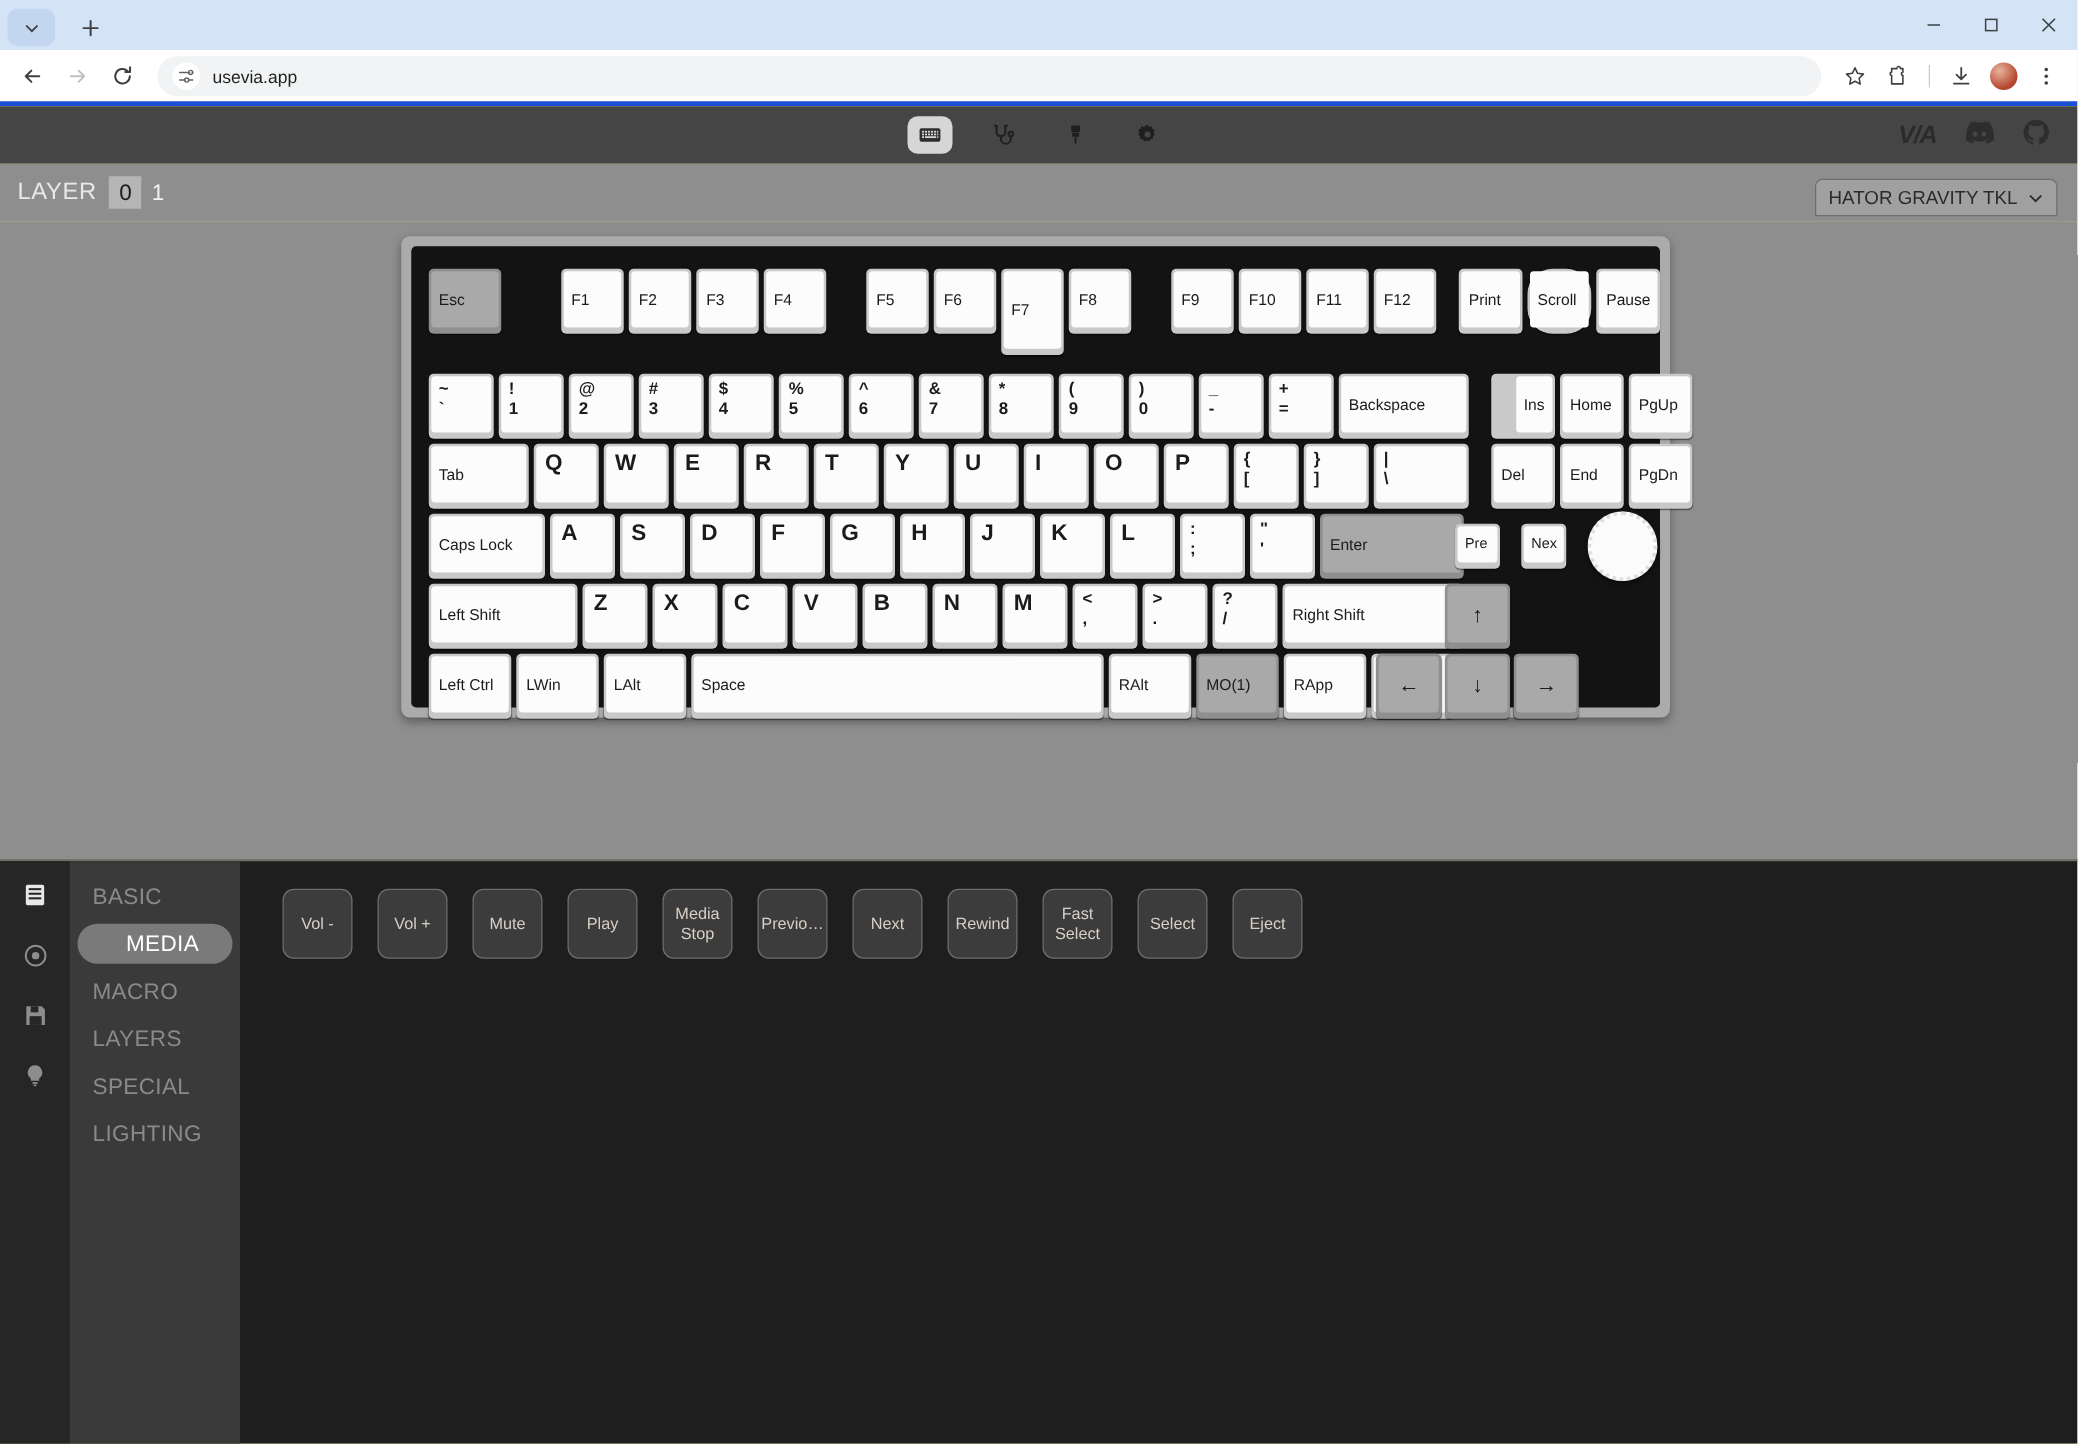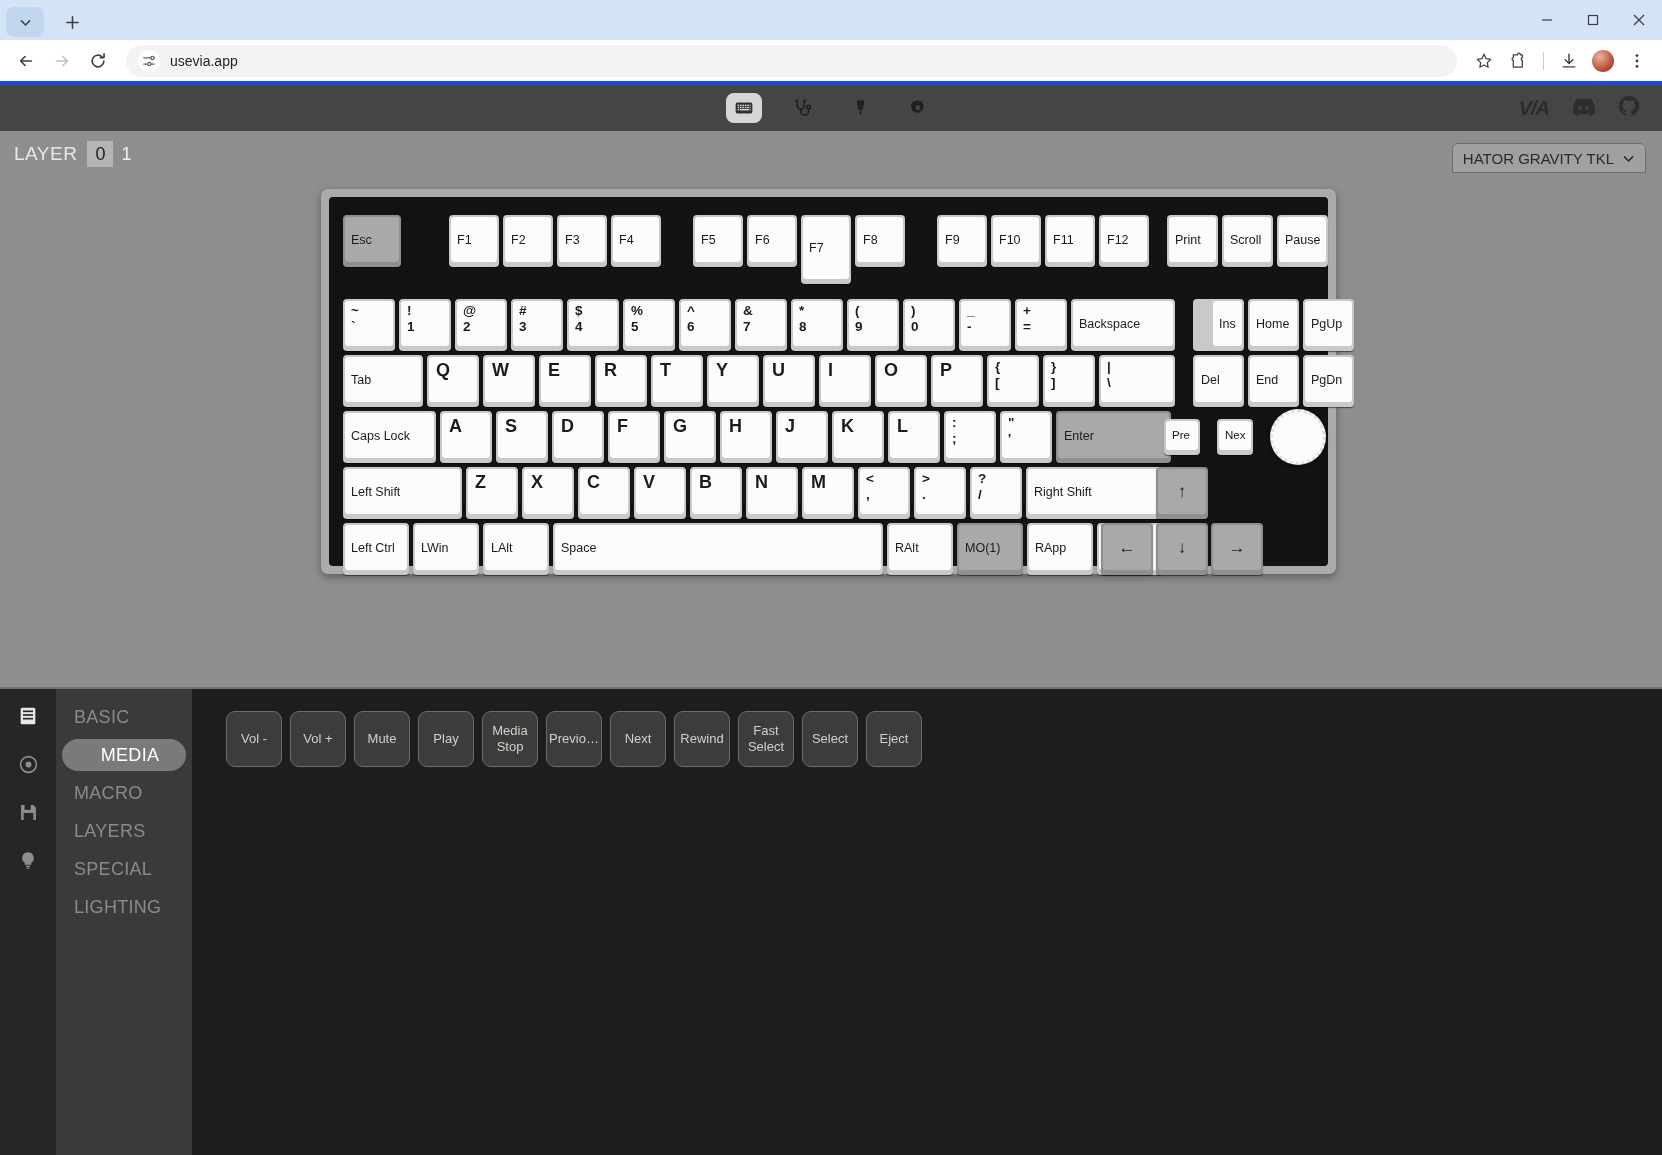--- a/index.html
+++ b/index.html
@@ -145,21 +145,21 @@
     display: flex; flex-direction: column; gap: 6px;
   }
   .cat {
     height: 32px; margin: 0 6px; border-radius: 16px; display: flex;
     align-items: center; padding-left: 12px; font-size: 18px;
     color: #8a8a8a; letter-spacing: .3px; cursor: pointer;
   }
   .cat.active { background: #7a7a7a; color: #ffffff; justify-content: center; }
   .key-grid {
     flex: 1 1 auto; padding: 22px 0 0 34px; display: flex;
-    flex-wrap: wrap; align-content: flex-start; gap: 8px;
+    flex-wrap: wrap; align-content: flex-start; gap: 20px;
   }
   .mkey {
     width: 56px; height: 56px; border: 1.5px solid #6d6d6d; border-radius: 9px;
     background: #3c3c3c; color: #d8cfc6; font-size: 13px; line-height: 1.25;
     display: flex; align-items: center; justify-content: center;
     text-align: center; padding: 2px; cursor: pointer;
   }
 </style>
 </head>
 <body>
@@ -390,21 +390,21 @@
           <div class="key" style="left: 770px; top: 18px; width: 50px; height: 52px;">
             <div class="cap">
               <div class="lbl mid">F12</div>
             </div>
           </div>
           <div class="key" style="left: 838px; top: 18px; width: 51px; height: 52px;">
             <div class="cap">
               <div class="lbl mid">Print</div>
             </div>
           </div>
-          <div class="key" style="left: 893px; top: 18px; width: 51px; height: 52px;">
+          <div class="key" style="left: 893px; top: 18px; width: 51px; height: 52px; border-radius: 20px;">
             <div class="cap">
               <div class="lbl mid">Scroll</div>
             </div>
           </div>
           <div class="key" style="left: 948px; top: 18px; width: 51px; height: 52px;">
             <div class="cap">
               <div class="lbl mid">Pause</div>
             </div>
           </div>
           <div class="key" style="left: 14px; top: 102px; width: 52px; height: 52px;">

